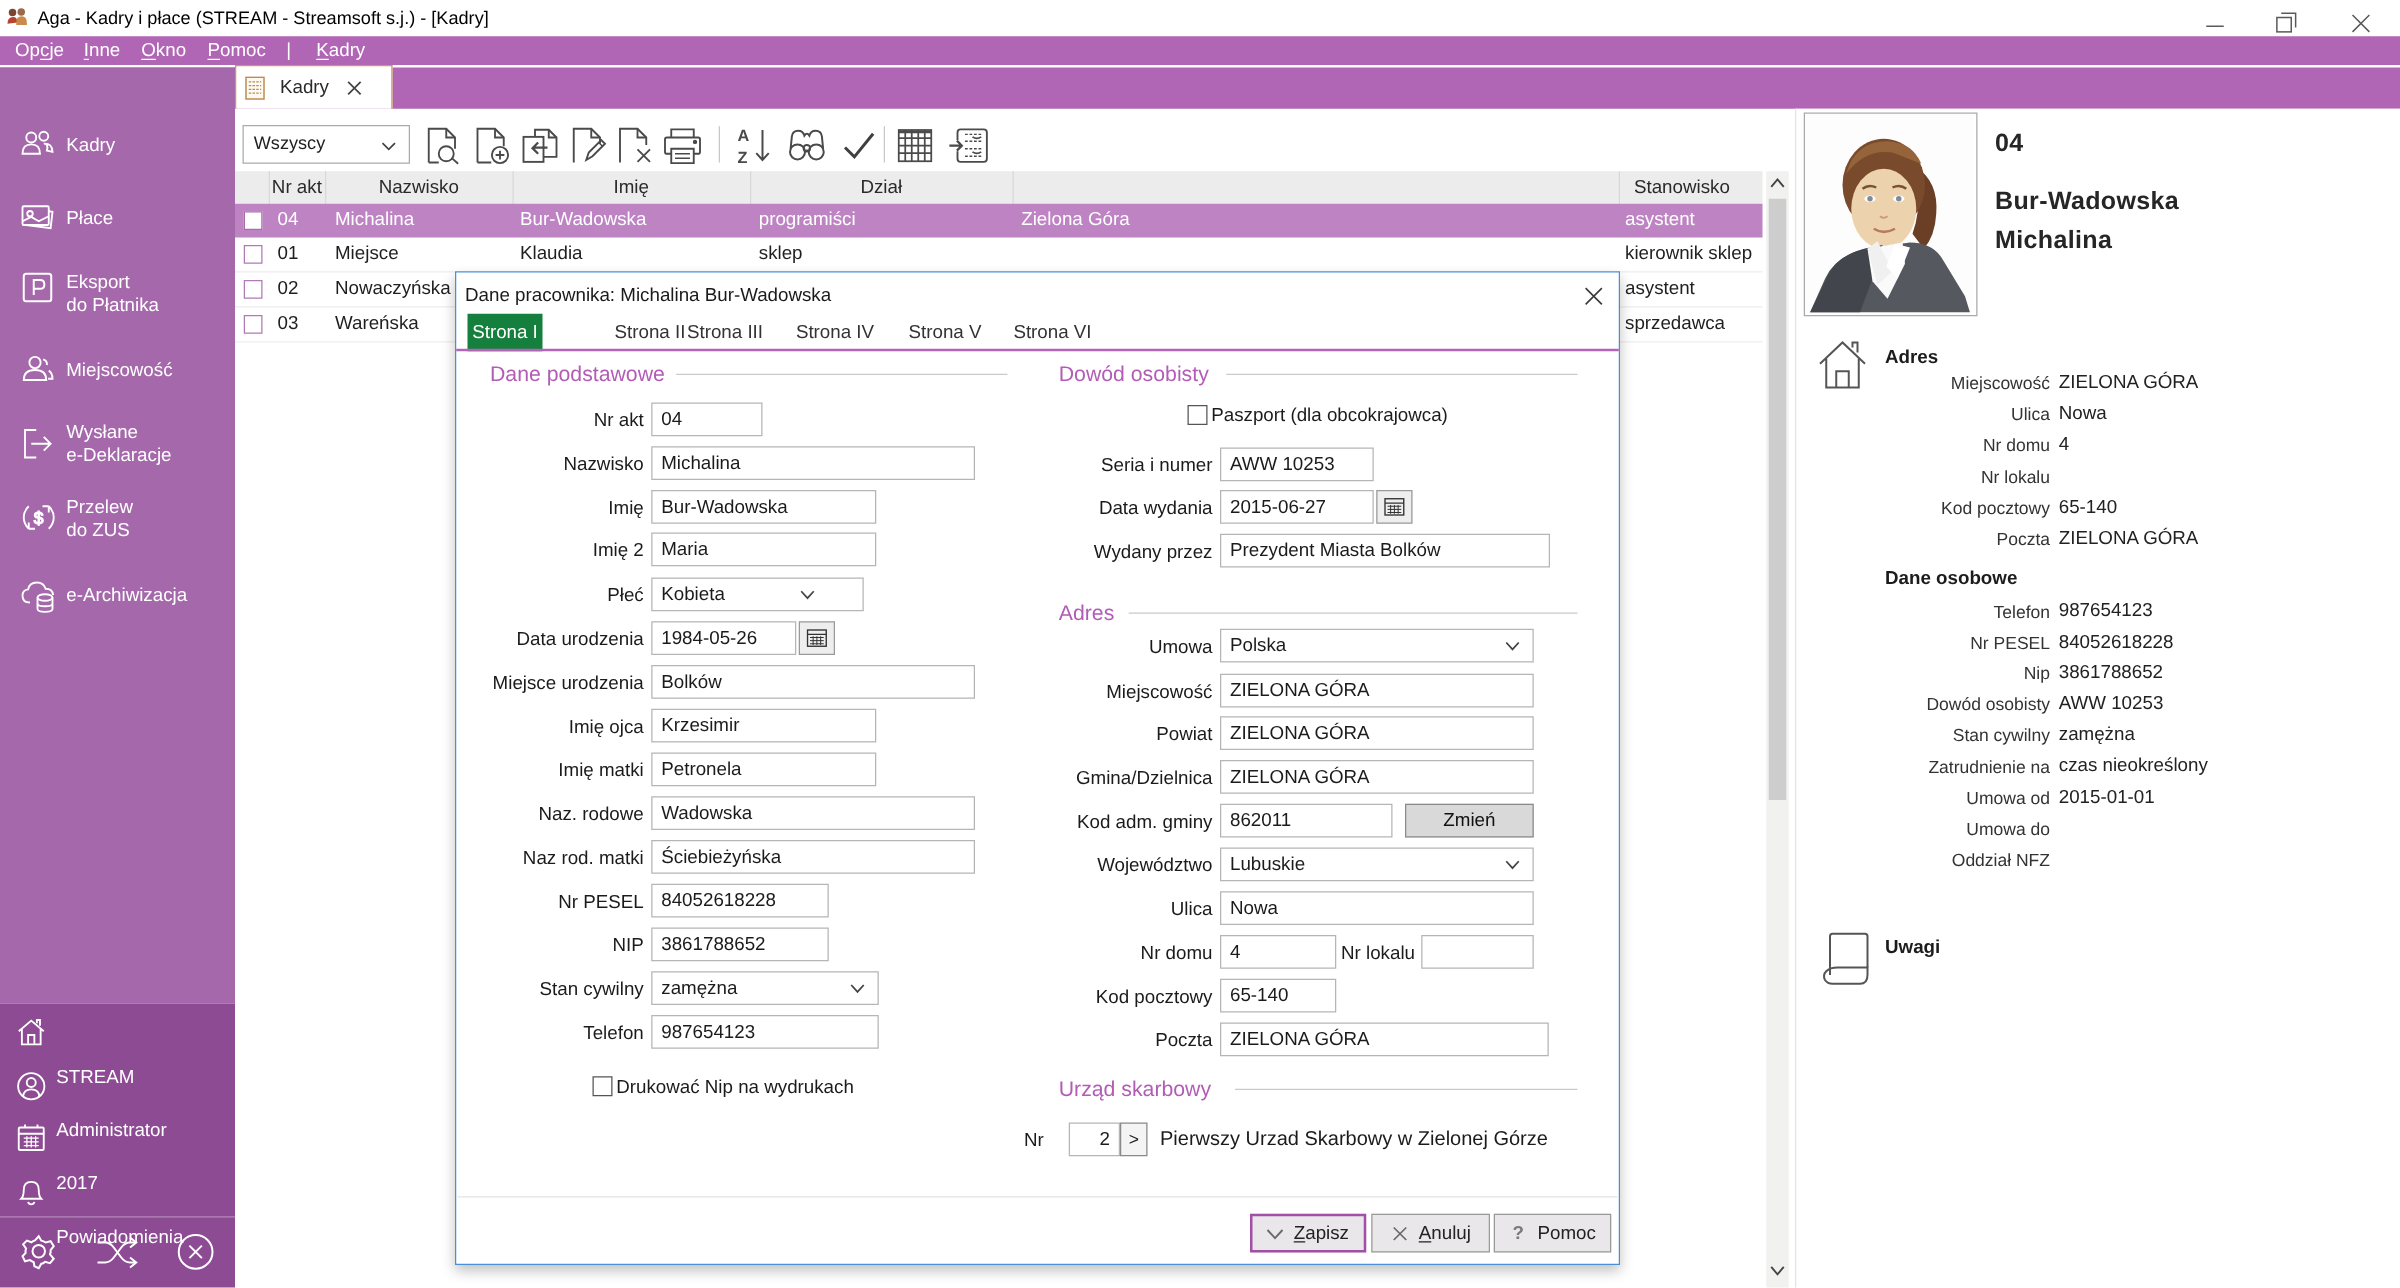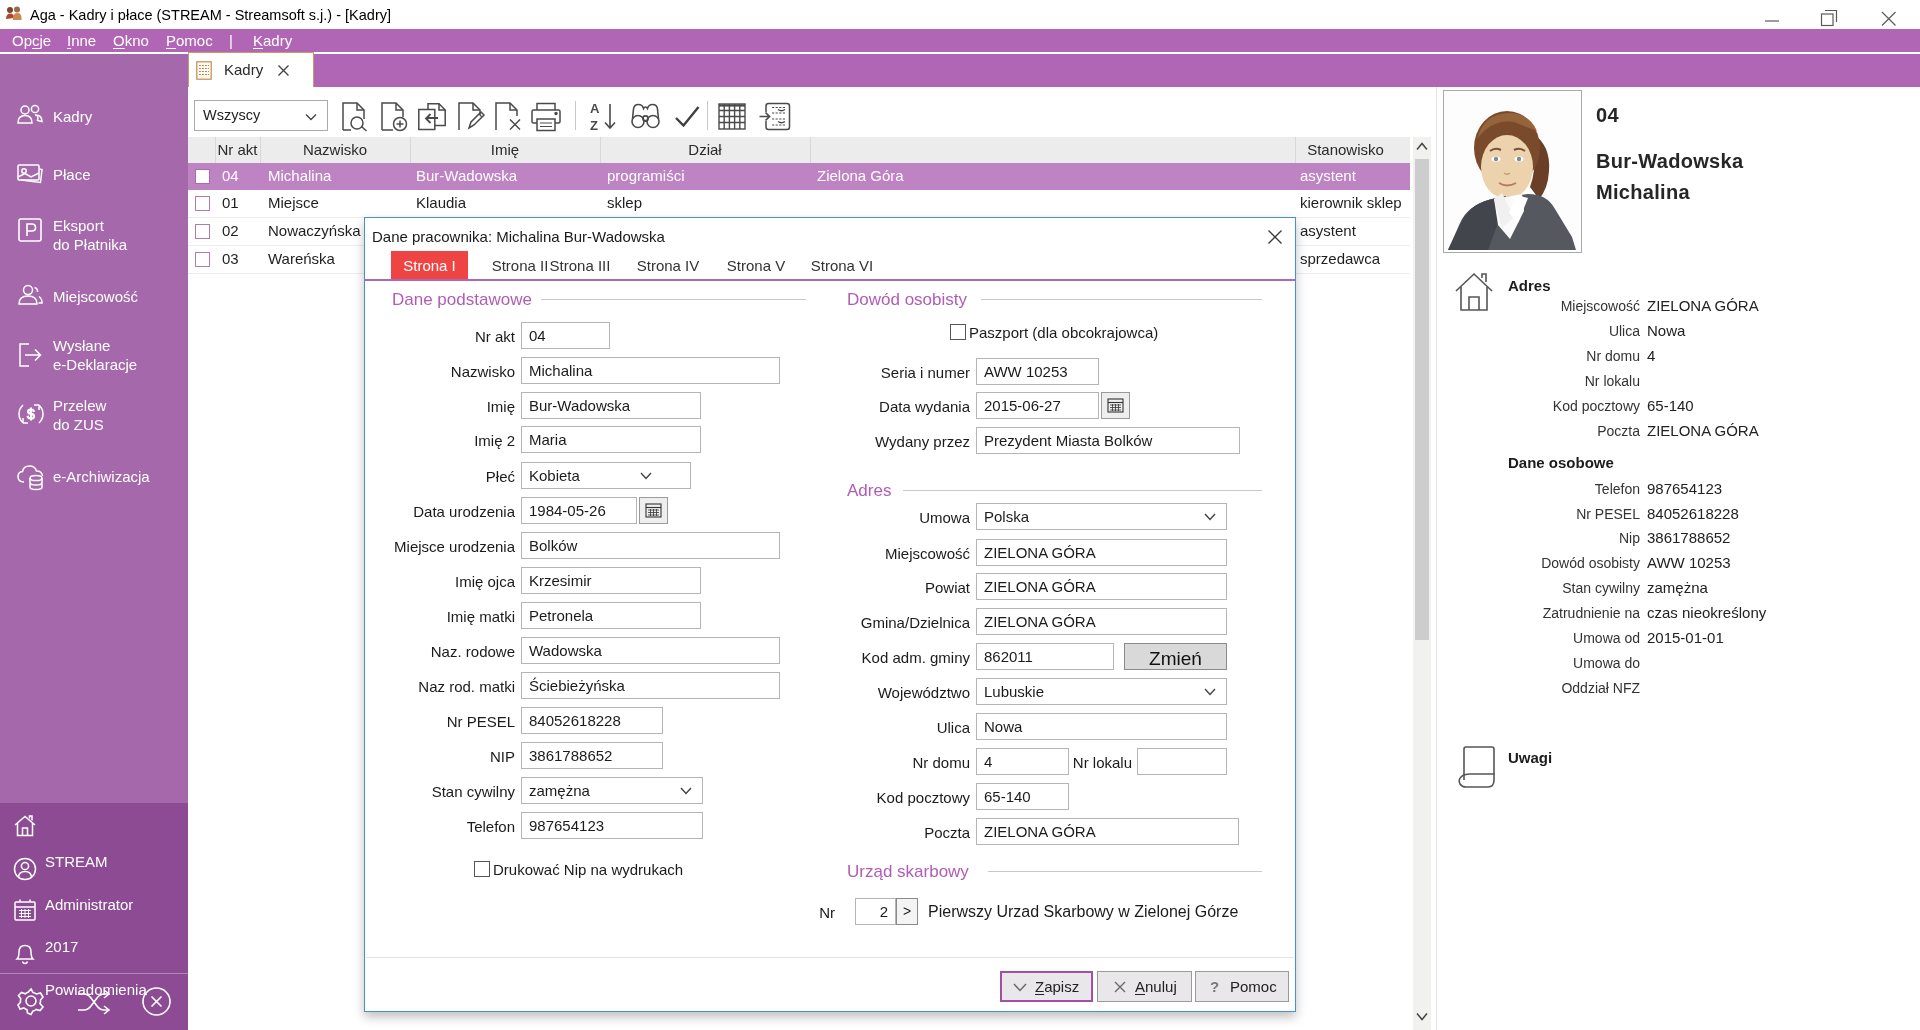--- a/index.html
+++ b/index.html
@@ -371,21 +371,21 @@
 <path d="M8 36 V5 Q8 3 10 3 H36 Q38 3 38 5 V30"></path>
     <path d="M38 30 H14 Q8 30 5 33 Q2 36 4 40 Q6 43 10 43 H32 Q38 43 38 36 Q38 31 38 30 Z"></path>
   </svg>
 <div class="abs rhead" style="left:1508px;top:749px">Uwagi</div>
 
 <div class="abs" id="dlg"></div>
 <div class="abs" id="dtitle">Dane pracownika: Michalina Bur-Wadowska</div>
 <svg class="abs" style="left:1267px;top:229px" width="16" height="16" viewBox="0 0 16 16" stroke="#3a3a3a" stroke-width="1.3">
     <path d="M1.5 1.5 L14.5 14.5 M14.5 1.5 L1.5 14.5"></path>
   </svg>
-<div class="dtab" style="left:391px;width:77px;background:#ef4444;color:#fff">Strona I</div>
+<div class="dtab" style="left:374px;width:60px;background:#15803d;color:#fff">Strona I</div>
 <div class="dtab" style="left:484px;width:72px">Strona II</div>
 <div class="dtab" style="left:541px;width:78px">Strona III</div>
 <div class="dtab" style="left:629px;width:78px">Strona IV</div>
 <div class="dtab" style="left:720px;width:72px">Strona V</div>
 <div class="dtab" style="left:803px;width:78px">Strona VI</div>
 <div class="abs" id="dtabline"></div>
 <div class="sect" style="left:392px;top:290px">Dane podstawowe</div>
 <div class="sline" style="left:541px;top:299px;width:265px"></div>
 <div class="lb" style="left:395px;top:328px;width:120px">Nr akt</div>
 <div class="fld" style="left:521px;top:322px;width:89px">04</div>
@@ -457,21 +457,21 @@
     <path d="M1 1 L6 6.5 L11 1"></path>
   </svg>
 <div class="lb" style="left:830px;top:545px;width:140px">Miejscowość</div>
 <div class="fld" style="left:976px;top:539px;width:251px">ZIELONA GÓRA</div>
 <div class="lb" style="left:830px;top:579px;width:140px">Powiat</div>
 <div class="fld" style="left:976px;top:573px;width:251px">ZIELONA GÓRA</div>
 <div class="lb" style="left:830px;top:614px;width:140px">Gmina/Dzielnica</div>
 <div class="fld" style="left:976px;top:608px;width:251px">ZIELONA GÓRA</div>
 <div class="lb" style="left:830px;top:649px;width:140px">Kod adm. gminy</div>
 <div class="fld" style="left:976px;top:643px;width:138px">862011</div>
-<div class="abs" style="left:1124px;top:643px;width:103px;height:27px;background:#d9d9d9;border:1px solid #8a8a8a;box-sizing:border-box;font-size:19px;color:#111;text-align:center;padding-top:4px">Zmień</div>
+<div class="abs" style="left:1124px;top:643px;width:103px;height:27px;background:#d9d9d9;border:1px solid #8a8a8a;box-sizing:border-box;font-size:15px;color:#111;text-align:center;padding-top:4px">Zmień</div>
 <div class="lb" style="left:830px;top:684px;width:140px">Województwo</div>
 <div class="fld" style="left:976px;top:678px;width:251px">Lubuskie</div>
 <svg class="chev" style="left:1204px;top:688px" viewBox="0 0 12 8" fill="none" stroke="#444" stroke-width="1.4">
     <path d="M1 1 L6 6.5 L11 1"></path>
   </svg>
 <div class="lb" style="left:830px;top:719px;width:140px">Ulica</div>
 <div class="fld" style="left:976px;top:713px;width:251px">Nowa</div>
 <div class="lb" style="left:830px;top:754px;width:140px">Nr domu</div>
 <div class="fld" style="left:976px;top:748px;width:93px">4</div>
 <div class="lb" style="left:1022px;top:754px;width:110px">Nr lokalu</div>

